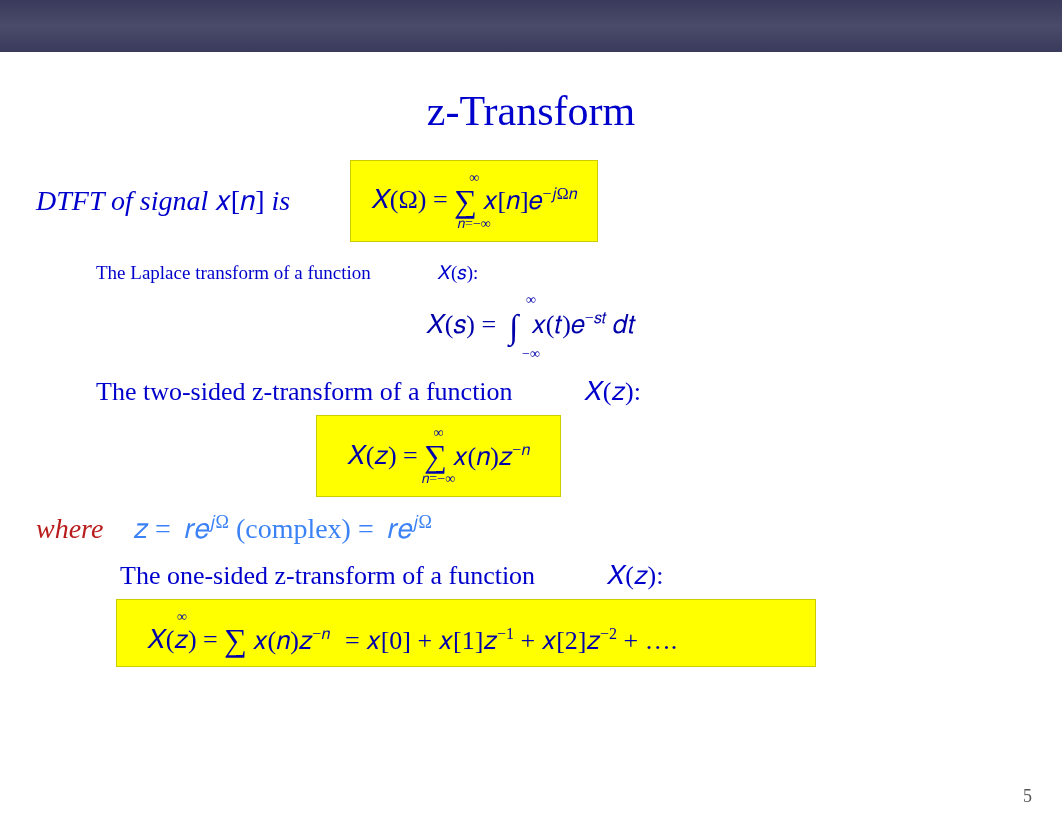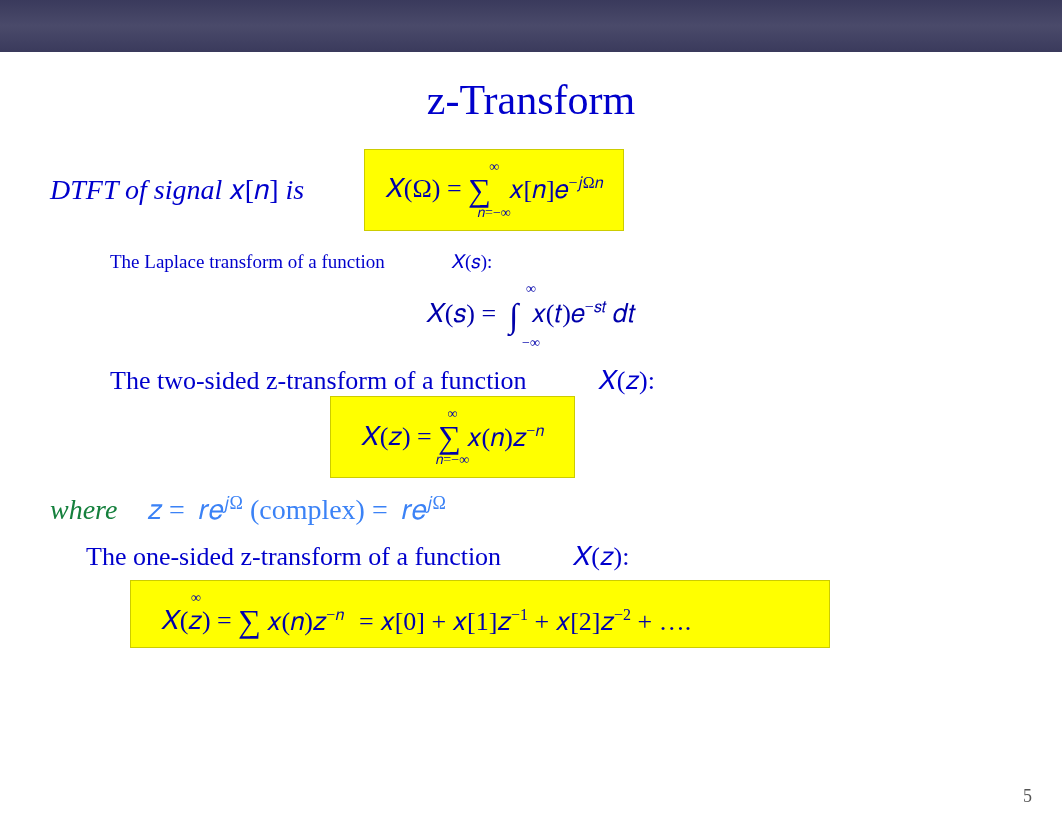--- a/index.html
+++ b/index.html
@@ -18,24 +18,24 @@
       width: 100%;
       height: 52px;
       background: linear-gradient(180deg, #3a3a5c 0%, #4a4a6a 50%, #3a3a5c 100%);
       position: absolute;
       top: 0;
       left: 0;
     }
 
     .page-content {
       position: absolute;
-      top: 56px;
+      top: 67px;
       left: 0;
       width: 100%;
-      padding: 10px 50px;
+      padding: 10px 36px;
     }
 
     
     .slide-title {
       text-align: center;
       font-size: 42px;
       color: #0000cc;
       font-family: 'Times New Roman', Times, serif;
       margin-bottom: 25px;
       margin-top: 10px;
@@ -59,21 +59,21 @@
       display: flex;
       align-items: center;
       font-size: 28px;
       color: #0000cc;
       margin-bottom: 15px;
       margin-top: 5px;
     }
 
     .where-label {
       font-size: 28px;
-      color: #15803d;
+      color: #b91c1c;
       margin-right: 20px;
       font-style: italic;
     }
 
     .page-number {
       position: absolute;
       bottom: 15px;
       right: 30px;
       font-size: 18px;
       color: #555;
@@ -90,41 +90,41 @@
 
   <div class="dtft-row">
     <div class="dtft-label">
       DTFT of signal&nbsp;<span style="font-style:normal">𝑥[𝑛]</span> is
     </div>
     <div style="margin-left:60px; background:#ffff00; border:1px solid #cccc00; padding:10px 20px; display:inline-block;">
       <div style="text-align:center; font-size:14px; color:#0000aa; line-height:1;">∞</div>
       <div style="display:flex; align-items:flex-start; font-size:26px; color:#0000aa;">
         <span>𝑋(Ω)&nbsp;=&nbsp;</span>
         <span style="font-size:32px; line-height:1;">∑</span>
-        <span style="margin-left:18px;font-family:Liberation Serif, serif;">𝑥[𝑛]𝑒<sup style="font-size:16px;">−𝑗Ω𝑛</sup></span>
+        <span style="margin-left:6px;font-family:Liberation Serif, serif;">𝑥[𝑛]𝑒<sup style="font-size:16px;">−𝑗Ω𝑛</sup></span>
       </div>
       <div style="text-align:center; font-size:14px; color:#0000aa; line-height:1;">𝑛=−∞</div>
     </div>
   </div>
 
   <div>
     <div style="font-size:19px; color:#0000cc; margin-left:60px; margin-bottom:8px;">
       The Laplace transform of a function &nbsp;&nbsp;&nbsp;&nbsp;&nbsp;&nbsp;&nbsp;&nbsp;&nbsp;&nbsp;&nbsp;&nbsp; 𝑋(𝑠):
     </div>
     <div style="text-align:center; font-size:26px; color:#0000aa; margin-bottom:15px;">
       <span style="display:block; font-size:14px;">∞</span>
       <span>
         𝑋(𝑠)&nbsp;=&nbsp; <span style="font-size:34px; vertical-align:middle;">∫</span> &nbsp;𝑥(𝑡)𝑒<sup style="font-size:16px;">−𝑠𝑡</sup>&nbsp;𝑑𝑡
       </span>
       <span style="display:block; font-size:14px;">−∞</span>
     </div>
   </div>
 
   <div>
-    <div style="font-size:26px; color:#0000cc; margin-left:60px; ">
+    <div style="font-size:26px; color:#0000cc; margin-left:60px; margin-bottom:8px;">
       The two-sided z-transform of a function &nbsp;&nbsp;&nbsp;&nbsp;&nbsp;&nbsp;&nbsp;&nbsp;&nbsp; 𝑋(𝑧):
     </div>
     <div style="margin-left:280px; margin-bottom:15px;">
       <div style="background:#ffff00; border:1px solid #cccc00; display:inline-block; padding:10px 30px;">
         <div style="text-align:center; font-size:14px; color:#0000aa; line-height:1;">∞</div>
         <div style="display:flex; align-items:center; font-size:26px; color:#0000aa;">
           <span>𝑋(𝑧)&nbsp;=&nbsp;</span>
           <span style="font-size:32px; line-height:1;">∑</span>
           <span style="margin-left:6px;">𝑥(𝑛)𝑧<sup style="font-size:16px;">−𝑛</sup></span>
         </div>
@@ -134,21 +134,21 @@
   </div>
 
   <div class="where-row">
     <span class="where-label">where</span>
     <span style="font-size:28px; color:#3b82f6; margin-left:10px;">
       𝑧&nbsp;=&nbsp; 𝑟𝑒<sup style="font-size:18px;">𝑗Ω</sup> (complex)&nbsp;=&nbsp; 𝑟𝑒<sup style="font-size:18px;">𝑗Ω</sup>
     </span>
   </div>
 
   <div>
-    <div style="font-size:26px; color:#0000cc; margin-left:36px; margin-bottom:8px;">
+    <div style="font-size:26px; color:#0000cc; margin-left:84px; margin-bottom:8px;">
       The one-sided z-transform of a function &nbsp;&nbsp;&nbsp;&nbsp;&nbsp;&nbsp;&nbsp;&nbsp;&nbsp; 𝑋(𝑧):
     </div>
     <div style="margin-left:80px; margin-bottom:10px;">
       <div style="background:#ffff00; border:1px solid #cccc00; display:inline-block; padding:10px 30px; min-width:700px;">
         <div style="text-align:left; font-size:14px; color:#0000aa; line-height:1; margin-left:30px;">∞</div>
         <div style="display:flex; align-items:center; font-size:26px; color:#0000aa; flex-wrap:wrap;">
           <span>𝑋(𝑧)&nbsp;=&nbsp;</span>
           <span style="font-size:32px; line-height:1;">∑</span>
           <span style="margin-left:6px;">𝑥(𝑛)𝑧<sup style="font-size:16px;">−𝑛</sup></span>
           <span style="margin-left:15px;">= 𝑥[0] + 𝑥[1]𝑧<sup style="font-size:16px;">−1</sup> + 𝑥[2]𝑧<sup style="font-size:16px;">−2</sup> + ….</span>

